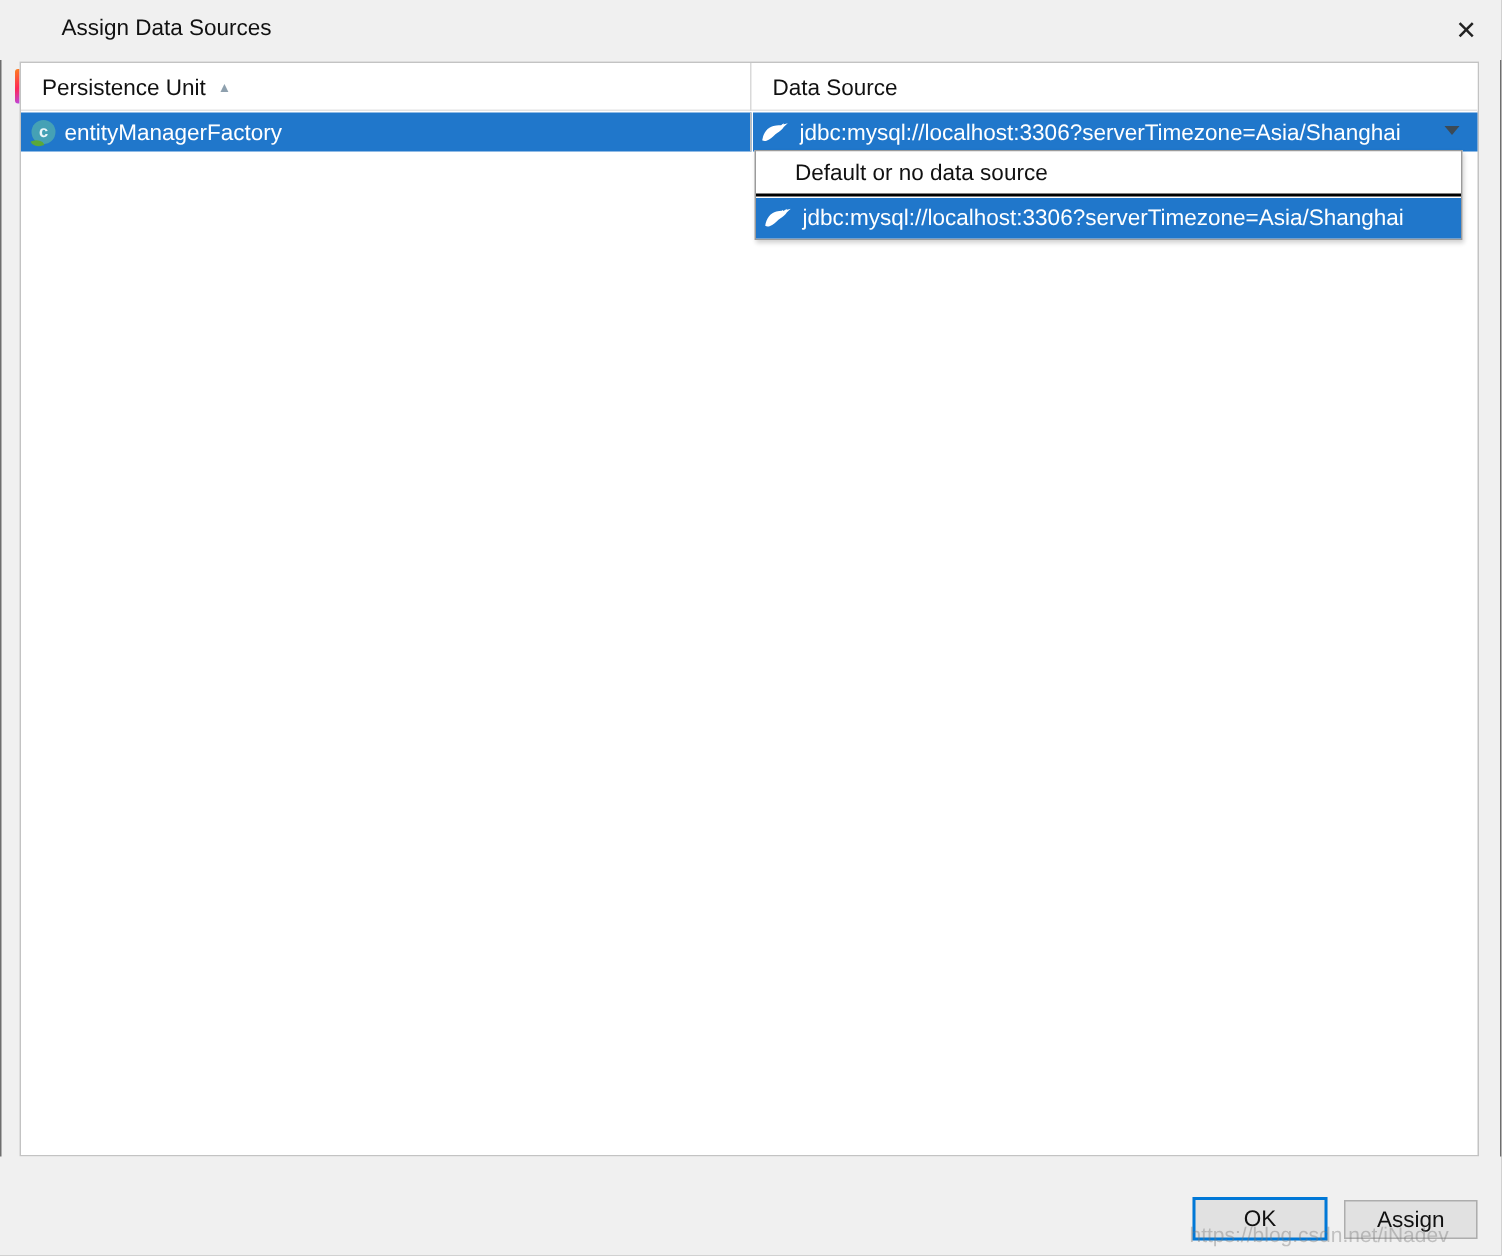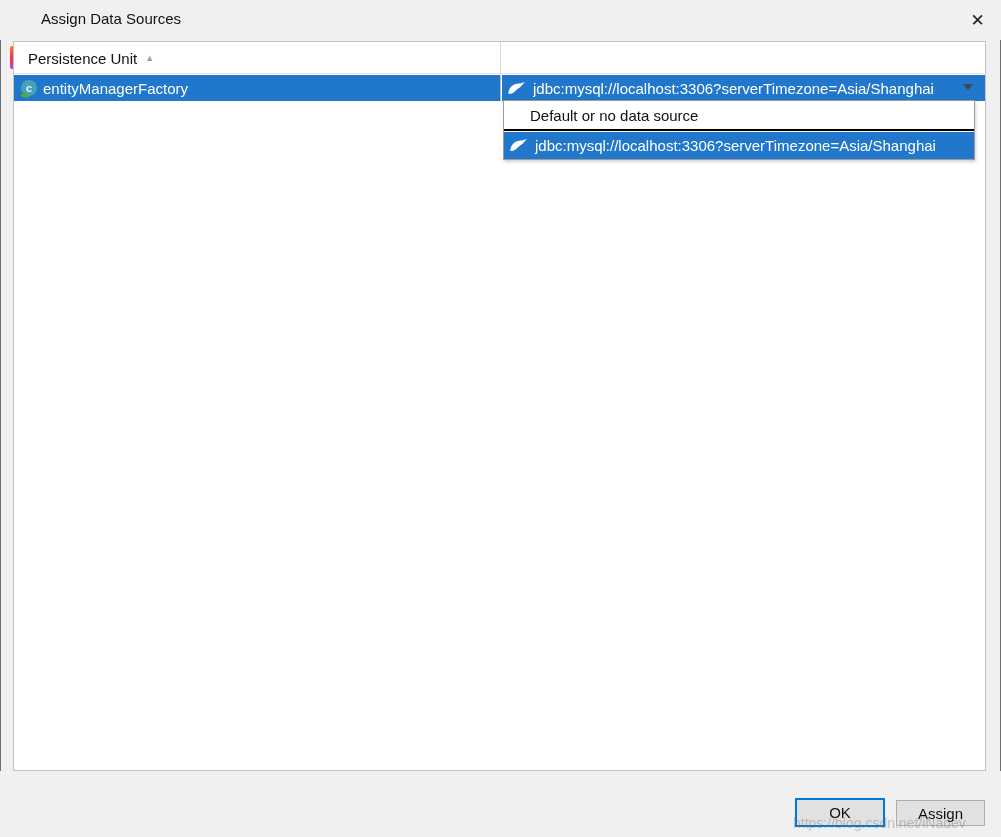--- a/index.html
+++ b/index.html
@@ -105,20 +105,23 @@
     <span>✕</span>
   </div>
 </div>
 
 <div class="table">
   <div class="thead">
     <div class="th th1">
       <span>Persistence Unit</span>
       <span class="sort-icon">▲</span>
     </div>
+    <div class="th th2">
+      <span>Data Source</span>
+    </div>
   </div>
 
   <div class="row">
     <div class="cell cell-pu">
       <span class="pu-icon">
         <span>c</span>
         <span class="leaf"></span>
       </span>
       <span class="pu-text">entityManagerFactory</span>
     </div>

